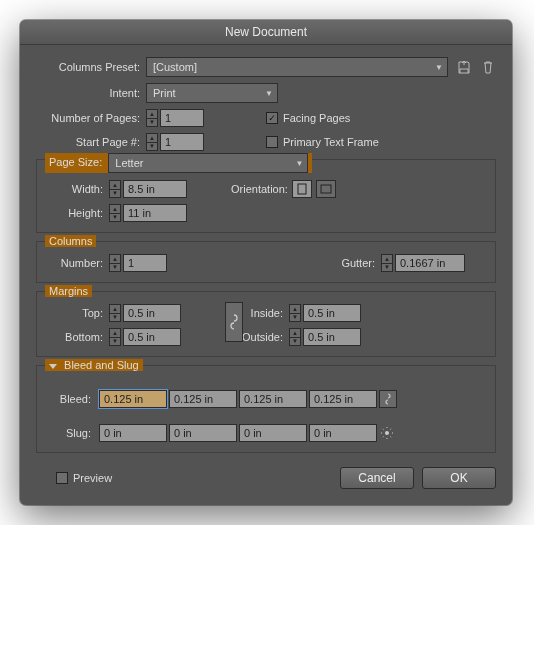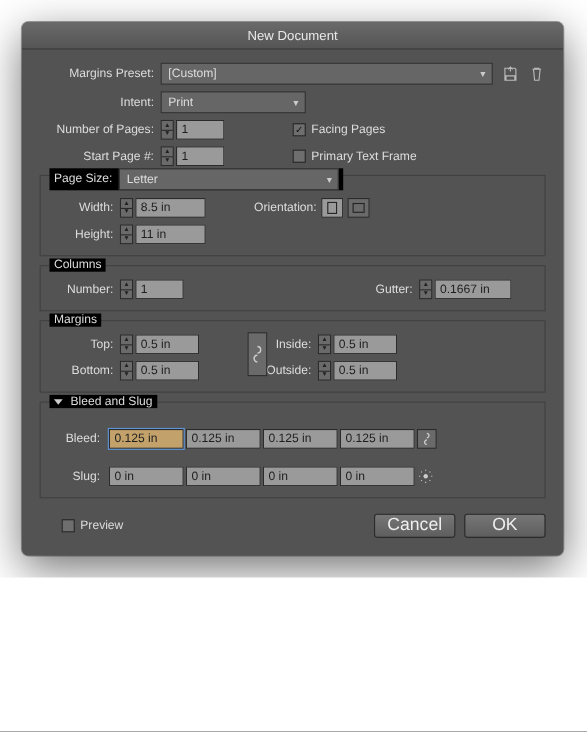--- a/index.html
+++ b/index.html
@@ -65,33 +65,33 @@
     display:flex; align-items:center; justify-content:center; margin-left:4px;
     color:#222; font-size:10px;
   }
   .iconbtn.pressed { background:#9a9a9a; }
 
   .iconflat { width:16px; height:16px; display:flex; align-items:center; justify-content:center; margin-left:8px; color:#bbb; }
 
   .group {
     border: 1px solid #404040; padding: 8px 10px 10px 10px; margin-top: 8px; position: relative;
   }
-  .group-label { position:absolute; top:-7px; left:8px; background:#000000; padding:0 4px; color:#ddd; font-size:11px; }
+  .group-label { position:absolute; top:-7px; left:8px; background:#a16207; padding:0 4px; color:#ddd; font-size:11px; }
   .gap { width: 22px; }
 
   .bleed-head { display:grid; grid-template-columns: 50px 68px 68px 68px 68px 26px; gap:6px; margin-top:4px; }
   .bleed-row  { display:grid; grid-template-columns: 50px 68px 68px 68px 68px 26px; gap:2px; align-items:center; margin-top:16px; }
   .bleed-head div { text-align:center; color:#ddd; }
   .bleed-row .label { text-align:right; }
 
   .button {
     min-width: 74px; height: 22px; border: 1px solid #2b2b2b;
     background: linear-gradient(#767676, #5e5e5e);
     color:#eee; display:flex; align-items:center; justify-content:center;
-    border-radius:3px; margin-left:8px; font-size:16px;
+    border-radius:3px; margin-left:8px; font-size:12px;
   }
 
   .bottom { display:flex; align-items:center; margin-top:14px;padding-left:20px; }
 
   .link-icon {
     width:18px; height:26px; border:1px solid #2b2b2b; background:#6a6a6a;
     display:flex; align-items:center; justify-content:center; color:#ccc; font-size:11px;
   }
 
   .disclosure { display:inline-block; width:0; height:0; margin-right:4px; vertical-align:middle; }
@@ -103,21 +103,21 @@
 
 <div class="window">
 
   <div class="titlebar">
     <span>New Document</span>
   </div>
 
   <div class="content">
 
     <div class="row">
-      <div class="label label-110">Margins Preset:</div>
+      <div class="label label-110">Columns Preset:</div>
       <div class="select" style="flex:1">
         <span>[Custom]</span>
         <span class="arrow">▼</span>
       </div>
       <div class="iconflat">
         <svg width="14" height="14" viewBox="0 0 14 14">
             <path d="M3 13V9h8v4M2 2h9l1 1v10H2z" fill="none" stroke="#bbb" stroke-width="1"></path>
             <path d="M7 1v4M5 3l2-2 2 2" fill="none" stroke="#bbb" stroke-width="1"></path>
           </svg>
       </div>

